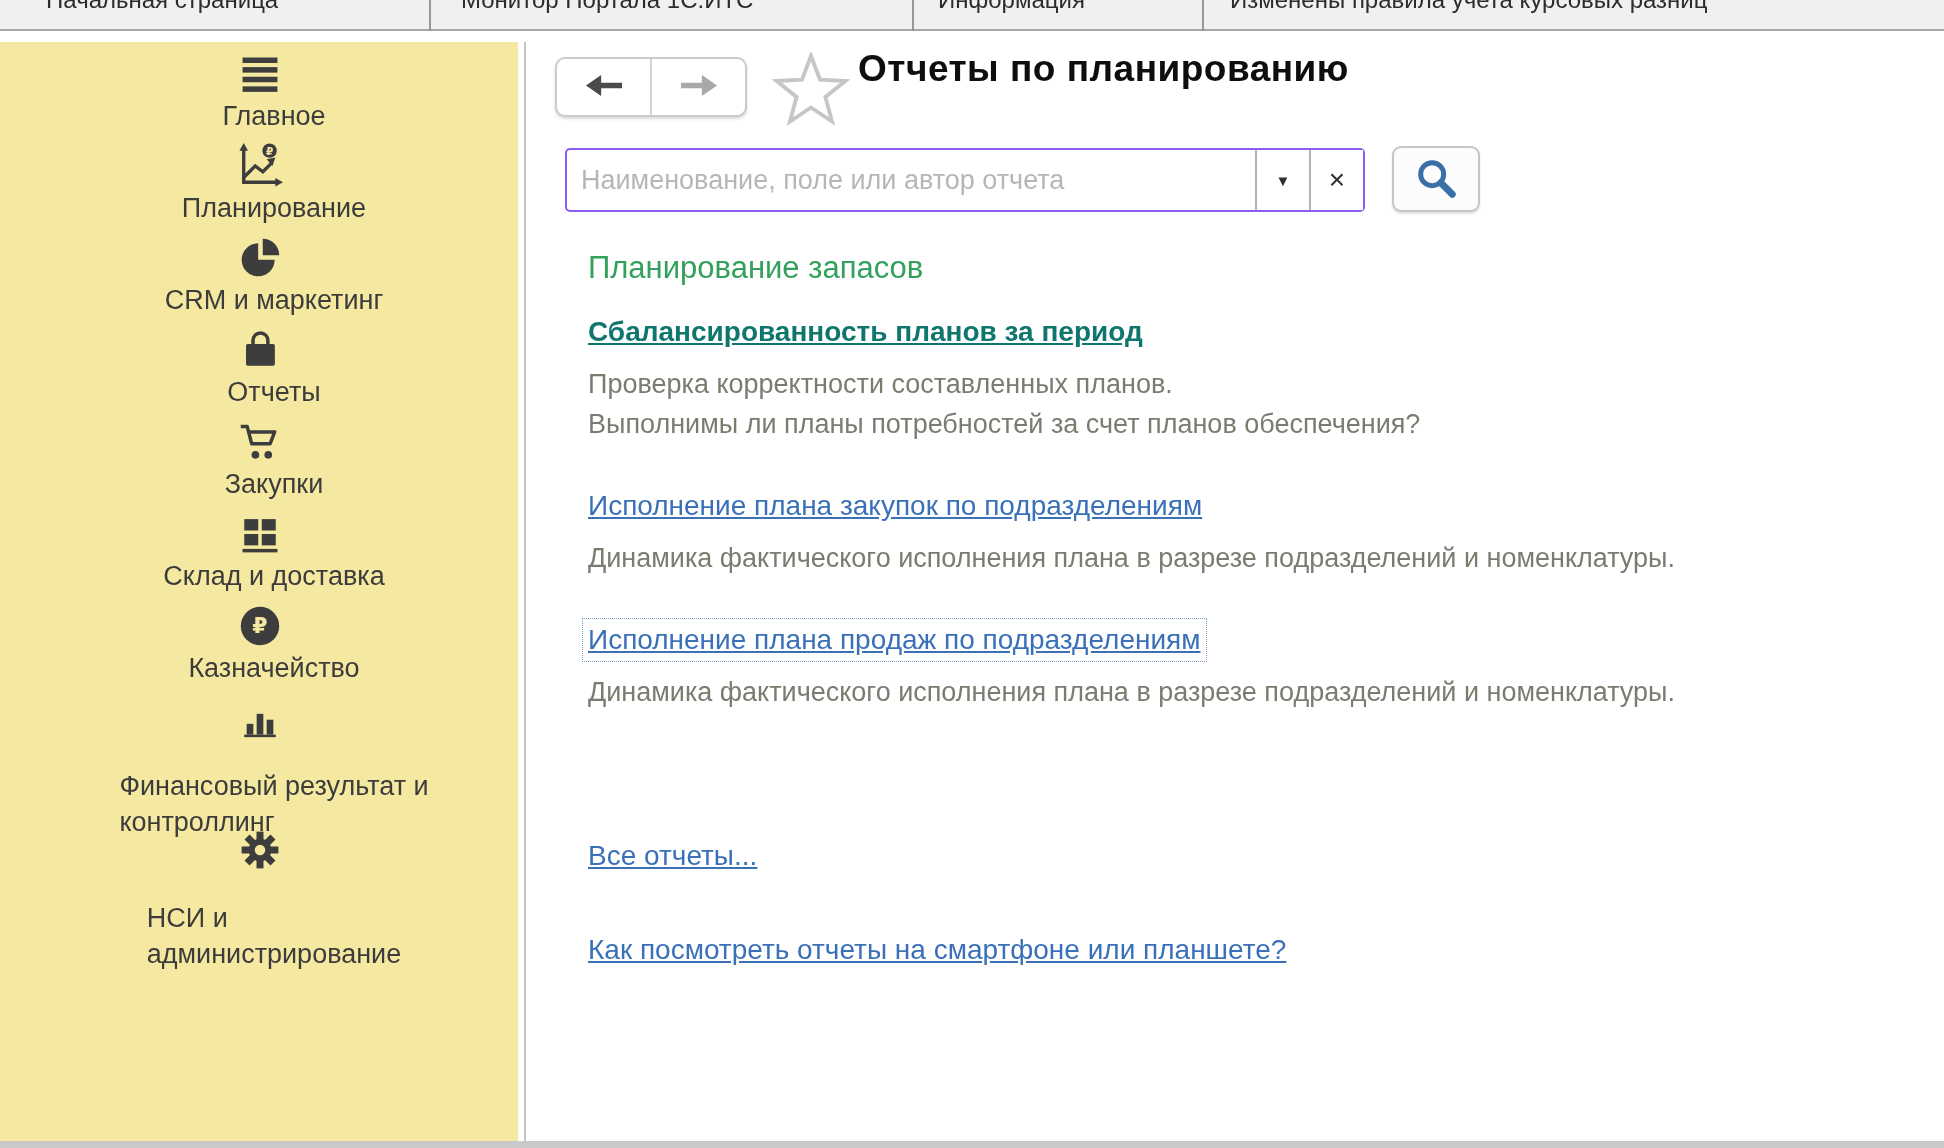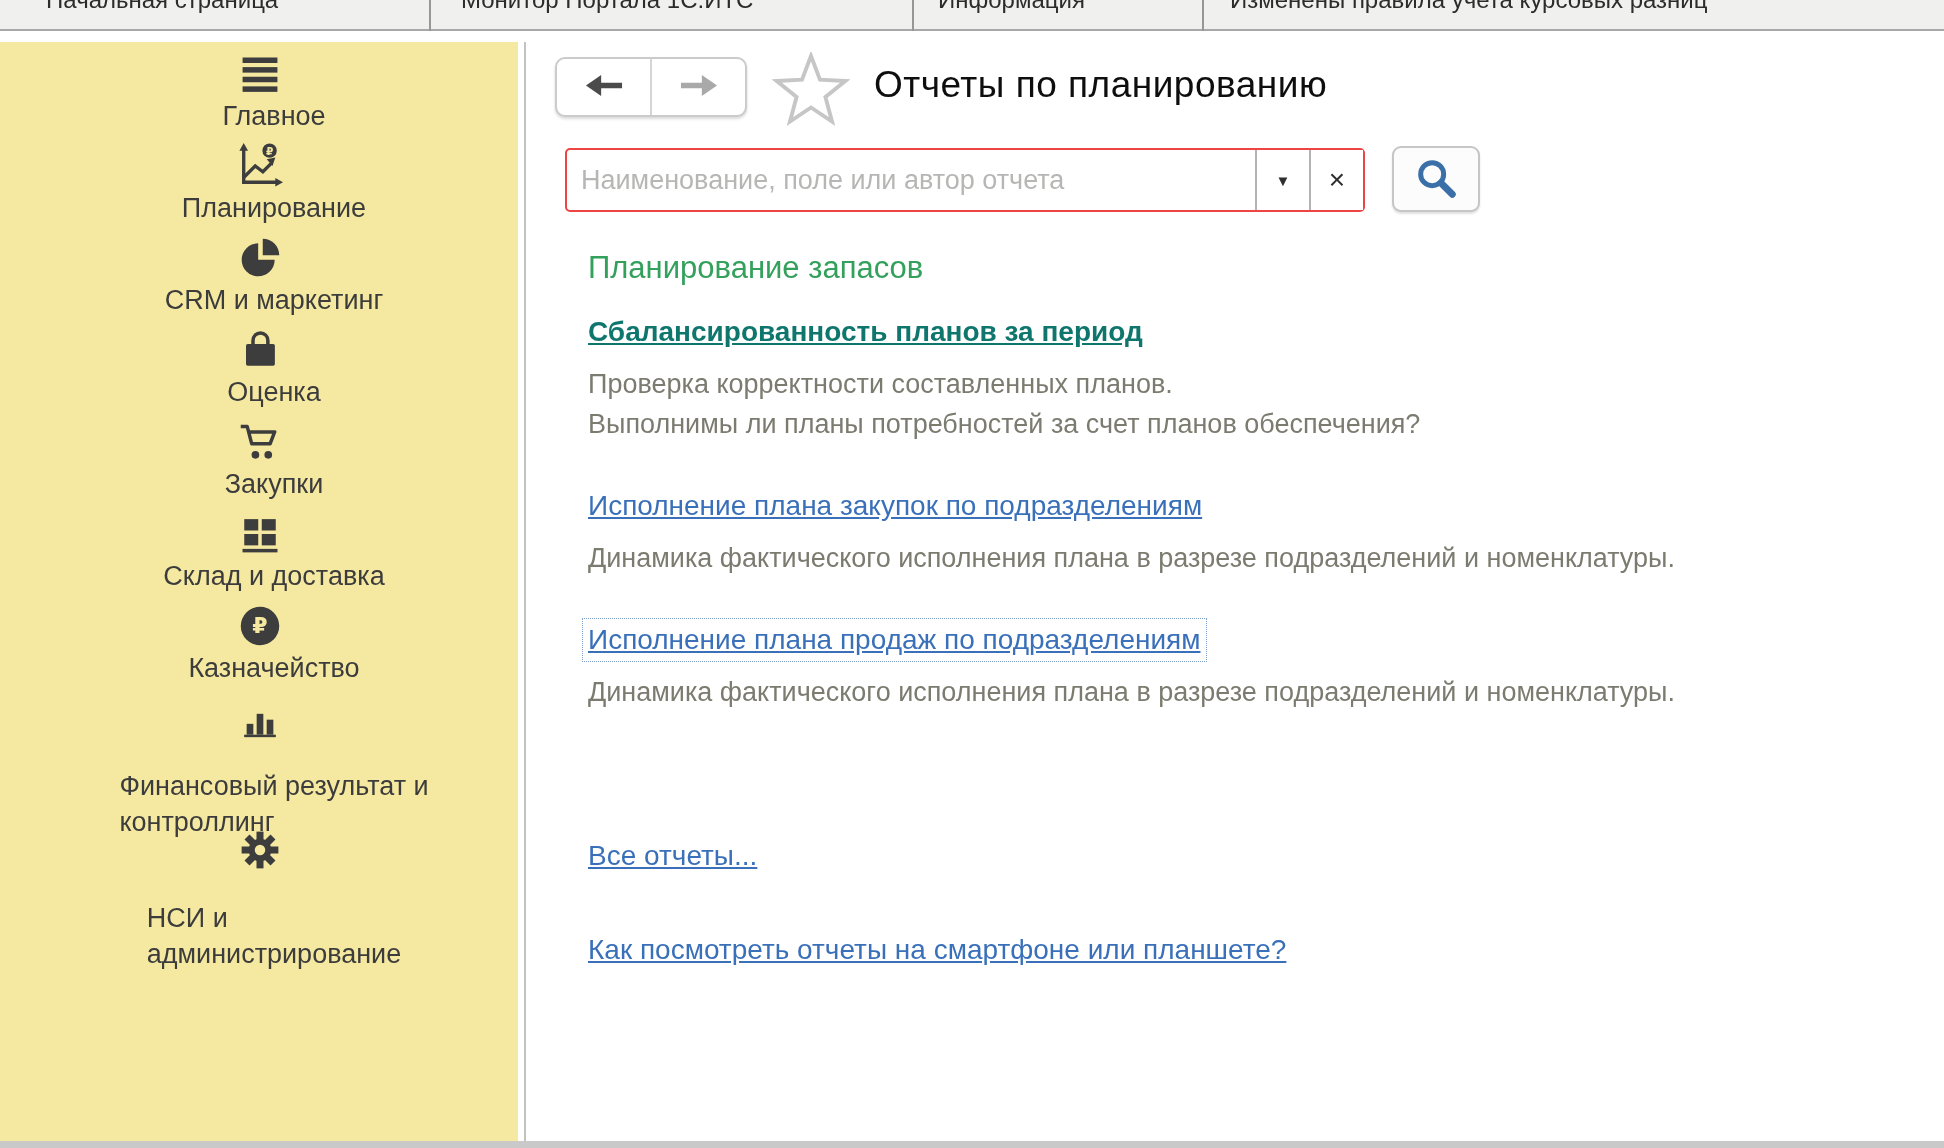--- a/index.html
+++ b/index.html
@@ -37,26 +37,26 @@
 
   
   .navbtns {
     position:absolute; left:555px; top:57px; width:192px; height:60px;
     background:#ffffff; border:2px solid #cbcbcb; border-radius:10px;
     display:flex; box-sizing:border-box; box-shadow:0 2px 3px rgba(0,0,0,0.15);
   }
   .navb { flex:1; display:flex; align-items:center; justify-content:center; background:transparent; border:none; cursor:pointer; padding:0; }
   .navb.back { border-right:2px solid #d5d5d5; }
   .star { position:absolute; left:772px; top:52px; cursor:pointer; }
-  .title { position:absolute; left:858px; top:48px; margin:16px; font-size:37px; font-weight:normal; color:#0e0e0e; letter-spacing:0.5px; }
+  .title { position:absolute; left:858px; top:48px; margin:0; font-size:37px; font-weight:bold; color:#0e0e0e; letter-spacing:0.5px; }
 
   
   .searchbox {
     position:absolute; left:565px; top:148px; width:800px; height:64px;
-    border:2px solid #ef4444; border-radius:5px; background:#fff;
+    border:2px solid #8b5cf6; border-radius:5px; background:#fff;
     display:flex; box-sizing:border-box;
   }
   .searchbox input {
     flex:1; border:none; outline:none; font-family:"Liberation Sans", sans-serif;
     font-size:27px; color:#333; padding:0 14px; background:transparent; min-width:0;
   }
   .searchbox input::placeholder { color:#b6b6b4; }
   .sbtn-seg {
     width:54px; border:none; border-left:2px solid #b3b3b3; background:#fff;
     display:flex; align-items:center; justify-content:center; cursor:pointer; padding:0;
@@ -143,21 +143,21 @@
     <span class="slabel">CRM и маркетинг</span>
   </div>
 
   <div class="side-item">
     <span class="sicon">
       <svg width="42" height="42" viewBox="0 0 48 48">
         <path d="M16 18 v-5 a8.5 8.5 0 0 1 17 0 v5" fill="none" stroke="#3d3d3d" stroke-width="4"></path>
         <rect x="8" y="17" width="33" height="25" rx="2" fill="#3d3d3d"></rect>
       </svg>
     </span>
-    <span class="slabel">Оценка</span>
+    <span class="slabel">Отчеты</span>
   </div>
 
   <div class="side-item">
     <span class="sicon">
       <svg width="44" height="44" viewBox="0 0 48 48">
         <path d="M3 7 h7 l5 19 h20 l5 -13 H13" fill="none" stroke="#3d3d3d" stroke-width="3.8" stroke-linejoin="round"></path>
         <circle cx="19" cy="38" r="4.2" fill="#3d3d3d"></circle>
           <circle cx="33" cy="38" r="4.2" fill="#3d3d3d"></circle>
       </svg>
     </span>

